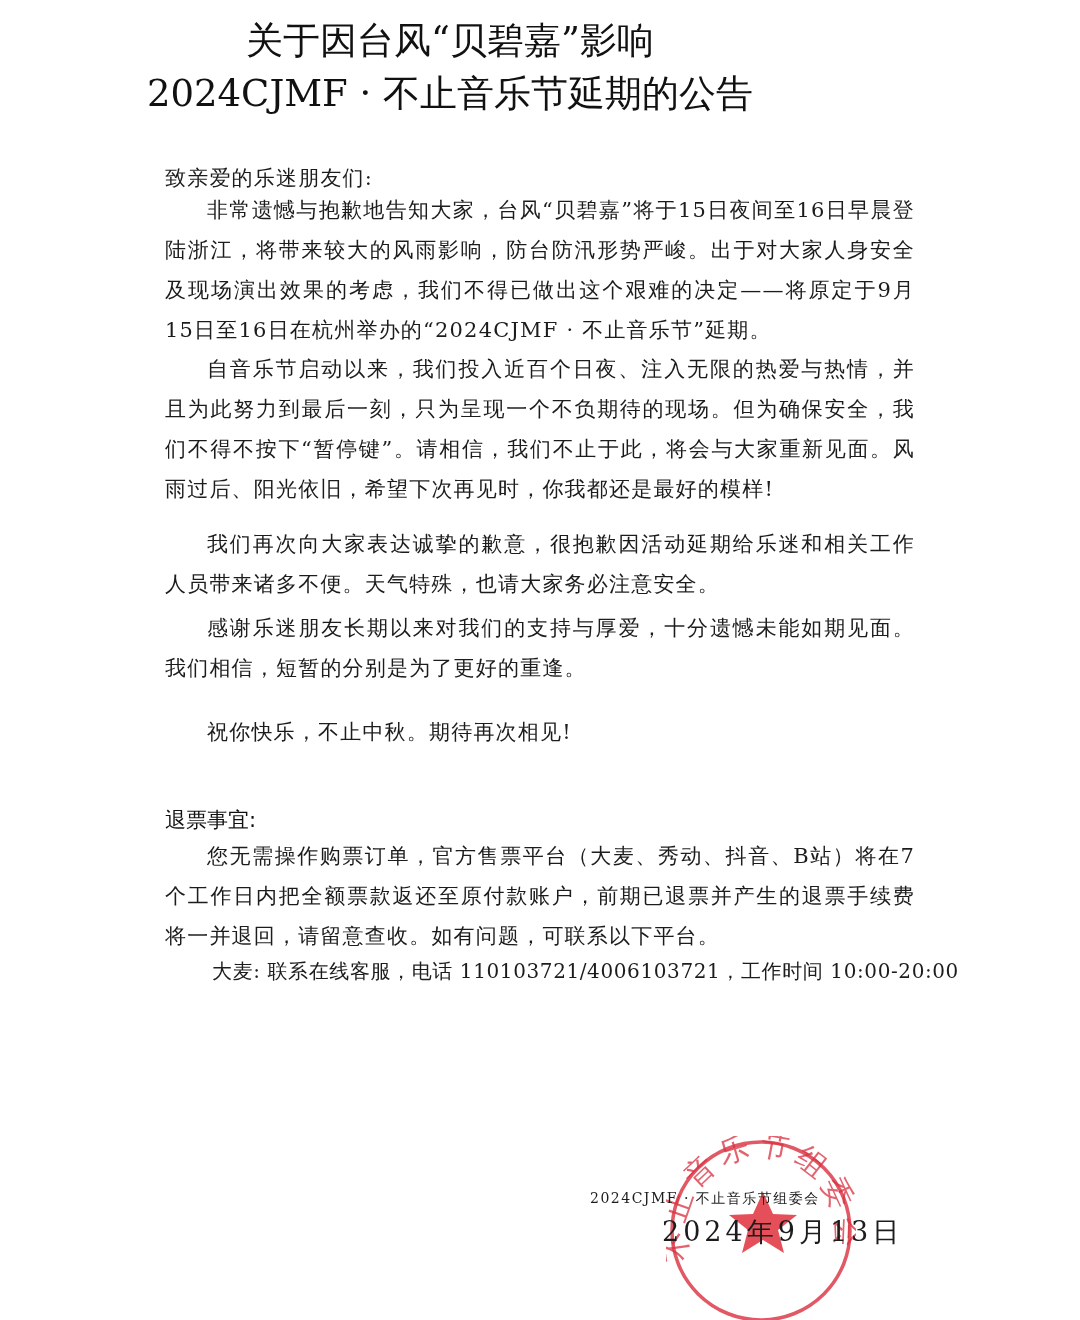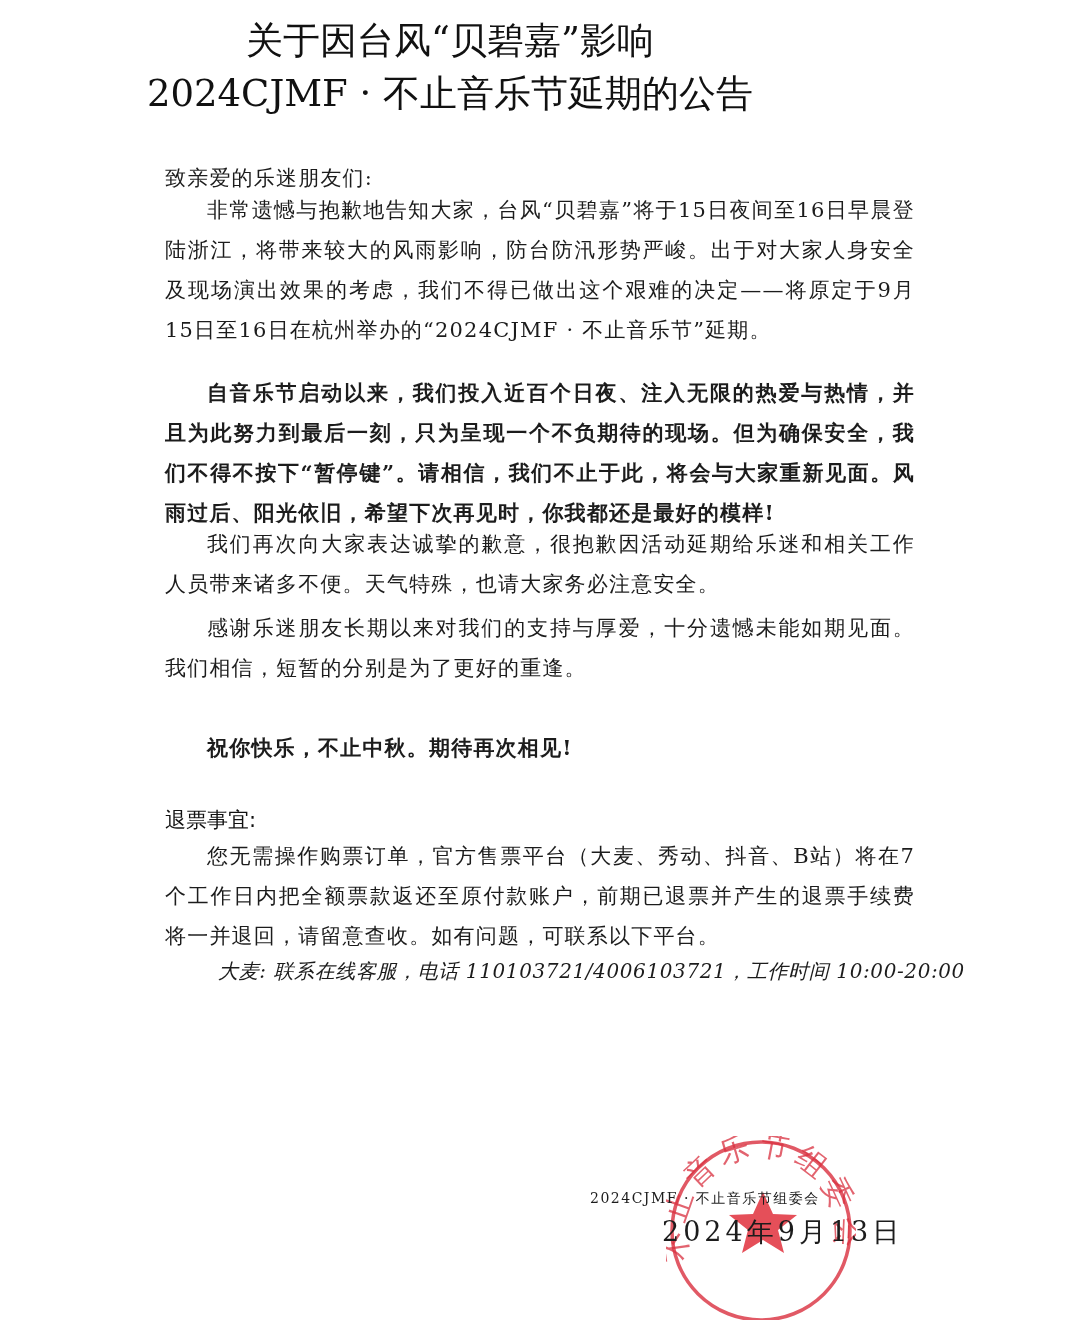--- a/index.html
+++ b/index.html
@@ -15,30 +15,30 @@
   .t1 { top: 18px; }
   .t2 { top: 71px; letter-spacing: 0px; }
   .para {
     position: absolute; left: 165px; width: 750px;
     font-size: 21px; line-height: 40px; letter-spacing: 1.2px; color: #1c1c1c;
     text-align: justify; text-align-last: left;
   }
   .indent { text-indent: 42px; }
   .greet { top: 142px; margin-top: 16px; }
   .p1 { top: 190px; }
-  .p2 { top: 373px; font-weight: bold; }
+  .p2 { top: 349px; }
   .p3 { top: 524px; }
   .p4 { top: 608px; }
-  .p5 { top: 728px; font-weight: bold; }
+  .p5 { top: 712px; }
   .refund-head {
     position: absolute; left: 165px; top: 800px; font-size: 21px; font-weight: normal;
     font-family: "DejaVu Sans", "Liberation Sans", sans-serif; color: #111; line-height: 40px;
   }
   .p6 { top: 836px; }
-  .contacts { position: absolute; left: 218px; top: 952px; font-style: italic; }
+  .contacts { position: absolute; left: 212px; top: 952px; }
   .contact { font-size: 20px; line-height: 38.5px; color: #1c1c1c; letter-spacing: 0.6px; white-space: nowrap; }
   .sign {
     position: absolute; left: 590px; top: 1181px; font-size: 14px; line-height: 34px;
     color: #1c1c1c; letter-spacing: 1.5px; white-space: nowrap; z-index: 2;
   }
   .sign-date { position: absolute; left: 662px; top: 1215px; font-size: 27px; line-height: 34px; letter-spacing: 4px; color:#1c1c1c; z-index: 2; white-space: nowrap; }
   .seal { position: absolute; left: 666px; top: 1136px; width: 190px; height: 190px; z-index: 1; }
 </style>
 </head>
 <body>

